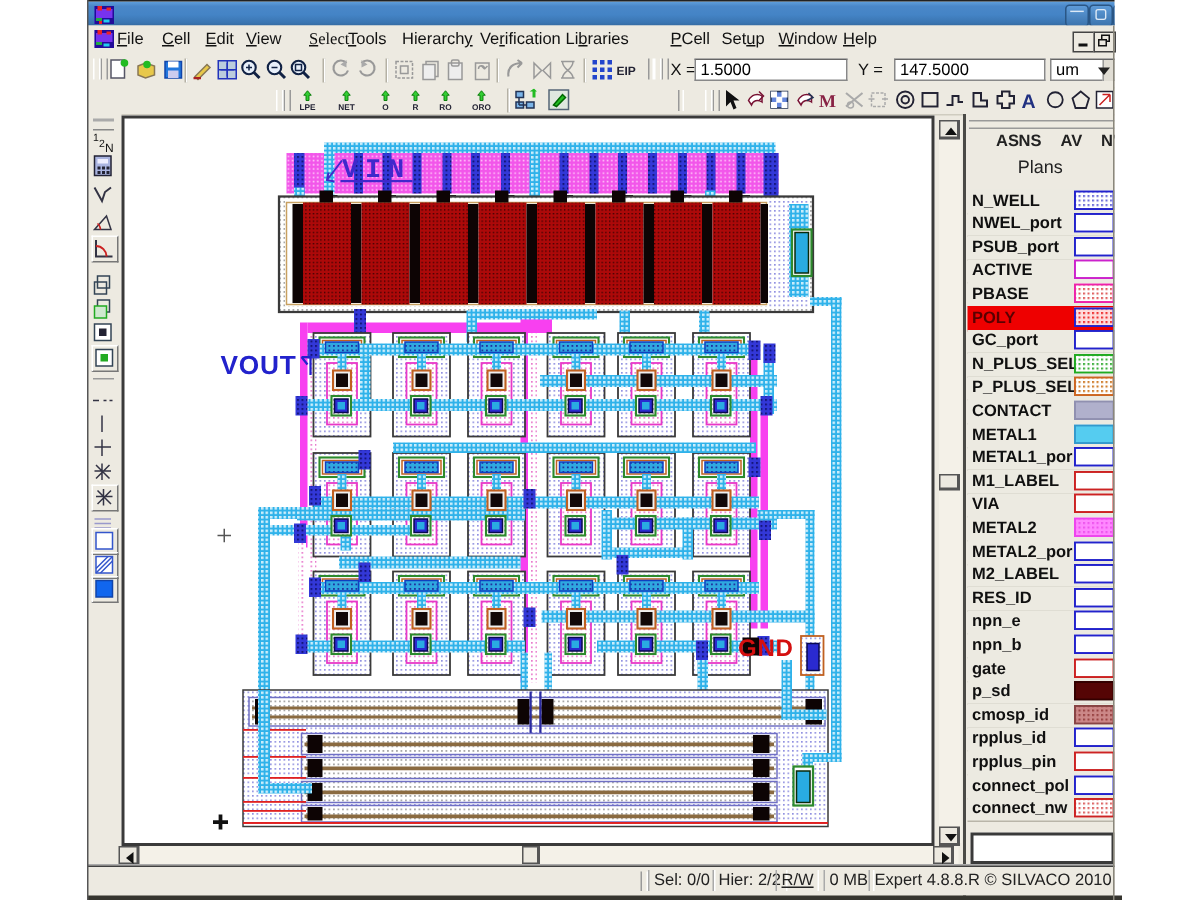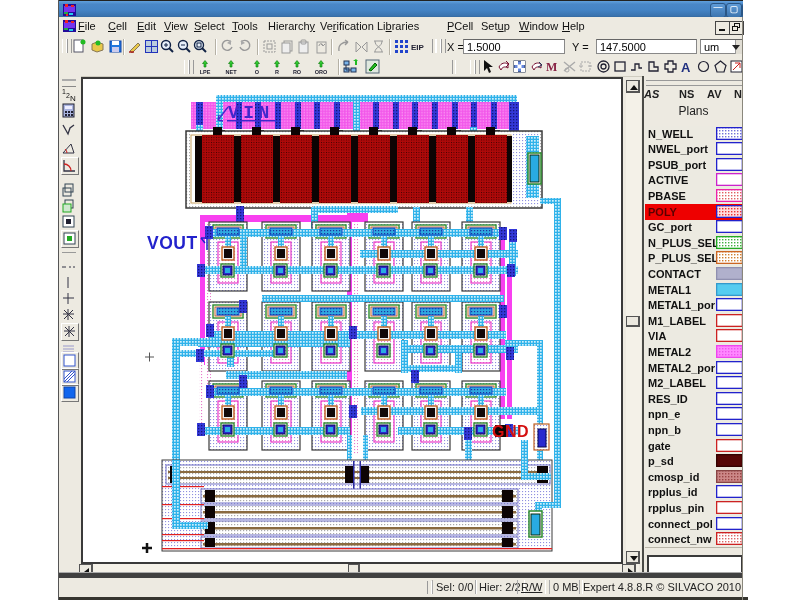--- a/index.html
+++ b/index.html
@@ -42,21 +42,21 @@
   
   .rpanel{position:absolute;left:584px;top:76px;width:101px;bottom:0;background:#edeae1;border-left:2px solid #4a4a46;box-sizing:border-box;overflow:hidden;}
   .rgrip{position:absolute;left:2px;right:0;top:4px;height:4px;border-top:1px solid #999;border-bottom:1px solid #999;}
   .rtabs{position:absolute;left:0;right:0;top:12px;height:12px;font-size:11px;font-weight:bold;color:#222;}
   .rplans{position:absolute;left:0;right:0;top:28px;text-align:center;font-size:12px;color:#222;}
   .lrow{position:absolute;left:1px;width:97px;height:15.5px;background:#eceae1;border-bottom:1px solid #b9b5a9;font-size:11px;font-weight:bold;color:#101010;text-decoration:underline;}
   .lrow .t{position:absolute;left:3px;top:1.5px;white-space:nowrap;}
   .sw{position:absolute;left:71px;top:0.5px;width:27px;height:13px;box-sizing:border-box;background:#fff;}
   .rbox{position:absolute;left:3px;right:0px;top:479px;height:17px;background:#fff;border:2px solid #3a3a3a;}
   
-  .statusbar{position:absolute;left:0;bottom:3px;width:685px;height:19px;background:#edeae1;border-top:5px solid #404040;box-shadow:0 -1px 0 #aaa;font-size:11px;color:#222;text-align:center;}
+  .statusbar{position:absolute;left:0;bottom:3px;width:685px;height:19px;background:#edeae1;border-top:1px solid #404040;box-shadow:0 -1px 0 #aaa;font-size:11px;color:#222;text-align:center;}
   .statusbar .seg{position:absolute;top:2px;border-left:1px solid #aaa;border-right:1px solid #fff;padding:1px 3px;height:12px;white-space:nowrap;}
   .botline{position:absolute;left:0;bottom:0;width:690px;height:3px;background:#36352f;}
 </style>
 </head>
 <body>
 <div class="win">
 
   <div class="titlebar">
     <svg class="appicon ti1" viewBox="0 0 13 12">
         <rect width="13" height="12" fill="#220b99"></rect>
@@ -82,21 +82,21 @@
         <rect x="1" y="2" width="11" height="6" fill="#7733ee"></rect>
         <rect x="2" y="0" width="3" height="3" fill="#ee2222"></rect>
         <rect x="8" y="1" width="3" height="2" fill="#ee2222"></rect>
         <rect x="1" y="8" width="4" height="2" fill="#22aa44"></rect>
         <rect x="6" y="9" width="4" height="2" fill="#22ccee"></rect>
       </svg>
     <div class="mi" style="left:20px;"><u>F</u>ile</div>
     <div class="mi" style="left:50px;"><u>C</u>ell</div>
     <div class="mi" style="left:79px;"><u>E</u>dit</div>
     <div class="mi" style="left:106px;"><u>V</u>iew</div>
-    <div class="mi" style="left:136px;"><u>S</u>elect</div>
+    <div class="mi" style="left:148px;font-family:Liberation Serif, serif;"><u>S</u>elect</div>
     <div class="mi" style="left:174px;"><u>T</u>ools</div>
     <div class="mi" style="left:210px;">Hierarch<u>y</u></div>
     <div class="mi" style="left:262px;">Ve<u>r</u>ification</div>
     <div class="mi" style="left:319px;">Li<u>b</u>raries</div>
     <div class="mi" style="left:389px;"><u>P</u>Cell</div>
     <div class="mi" style="left:423px;">Set<u>u</u>p</div>
     <div class="mi" style="left:461px;"><u>W</u>indow</div>
     <div class="mi" style="left:504px;"><u>H</u>elp</div>
     <div class="mdi" style="left:657px;"><svg width="11" height="10">
           <rect x="2" y="7" width="6" height="2" fill="#111"></rect>
@@ -833,21 +833,21 @@
       <div class="arr" style="left:4px;top:3px;border-top:4px solid transparent;border-bottom:4px solid transparent;border-right:5px solid #111;"></div>
     </div>
 <div class="sbtn" style="left:564px;top:564px;width:14px;height:13px;">
       <div class="arr" style="left:5px;top:3px;border-top:4px solid transparent;border-bottom:4px solid transparent;border-left:5px solid #111;"></div>
     </div>
 <div class="sbtn" style="left:290px;top:564px;width:12px;height:13px;"></div>
 
   <div class="rpanel" id="rp">
     <div class="rgrip"></div>
     <div class="rtabs">
-        <span style="position:absolute;left:0;font-style:italic;">AS</span>
+        <span style="position:absolute;left:20px;">AS</span>
         <span style="position:absolute;left:35px;">NS</span>
         <span style="position:absolute;left:63px;">AV</span>
         <span style="position:absolute;left:90px;">NV</span>
       </div>
     <div class="rplans">Plans</div>
 <div class="lrow" style="top:50.0px;">
         <span class="t" style="color:#101010">N_WELL</span>
         <span class="sw"><svg width="27" height="13">
             <defs>
               <pattern id="pdblue" width="3" height="3" patternUnits="userSpaceOnUse">

